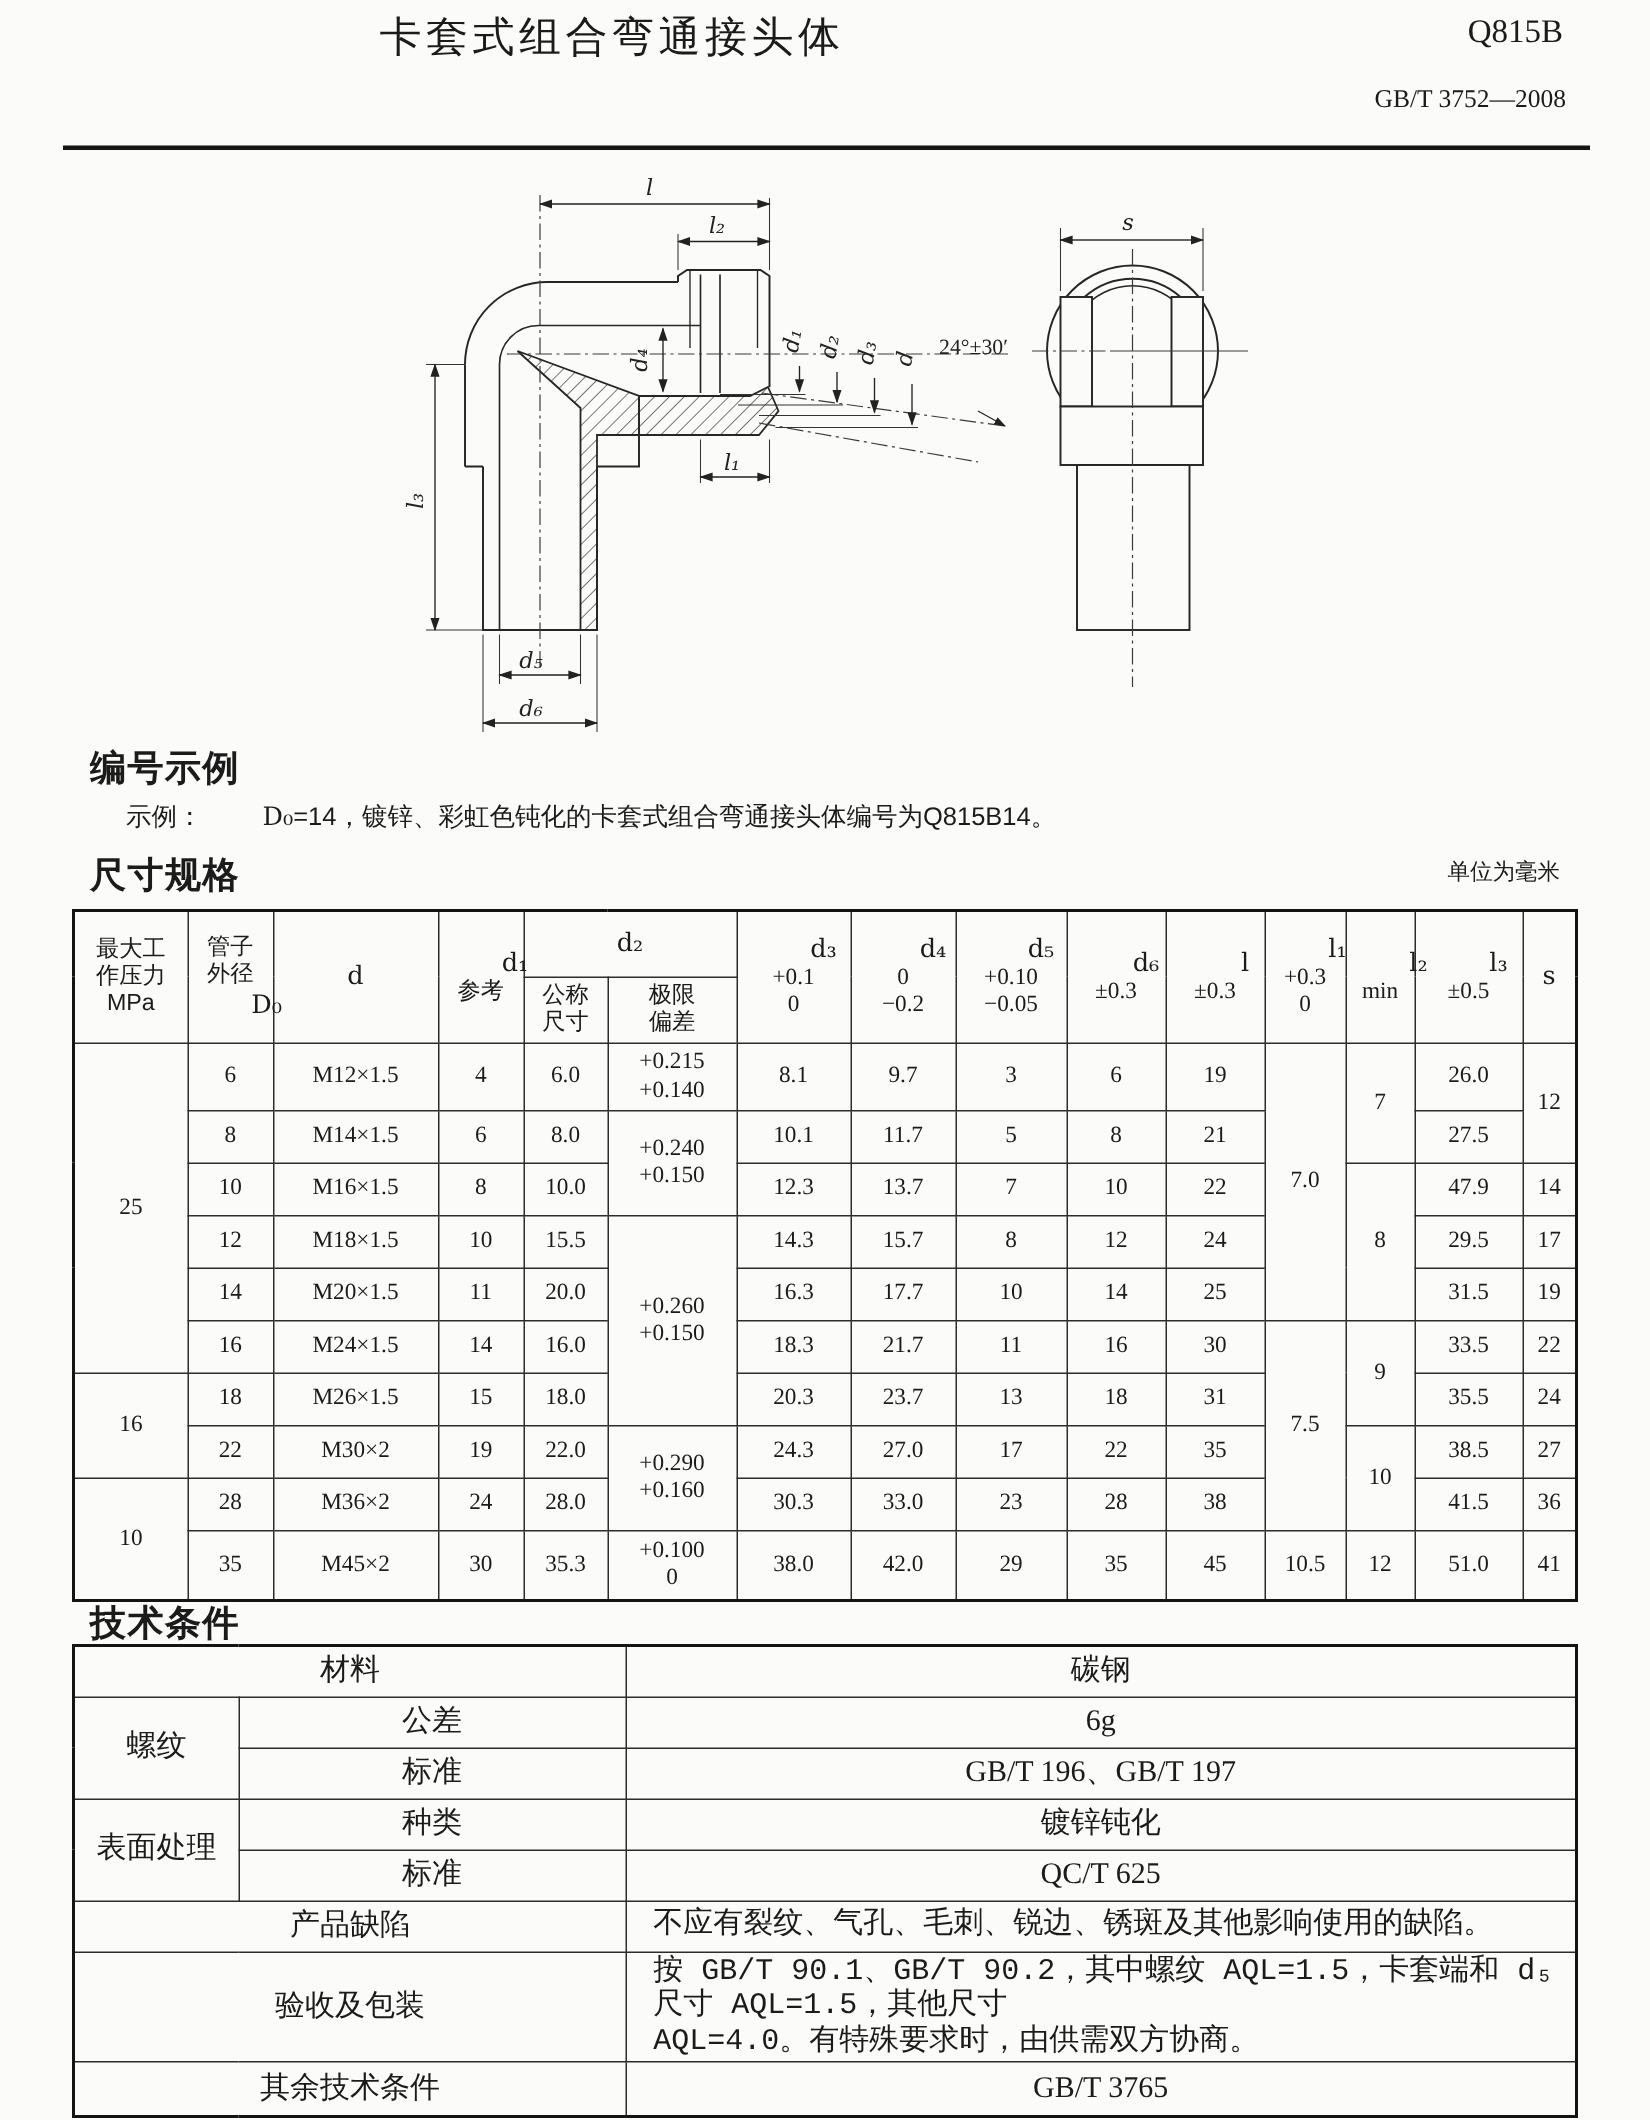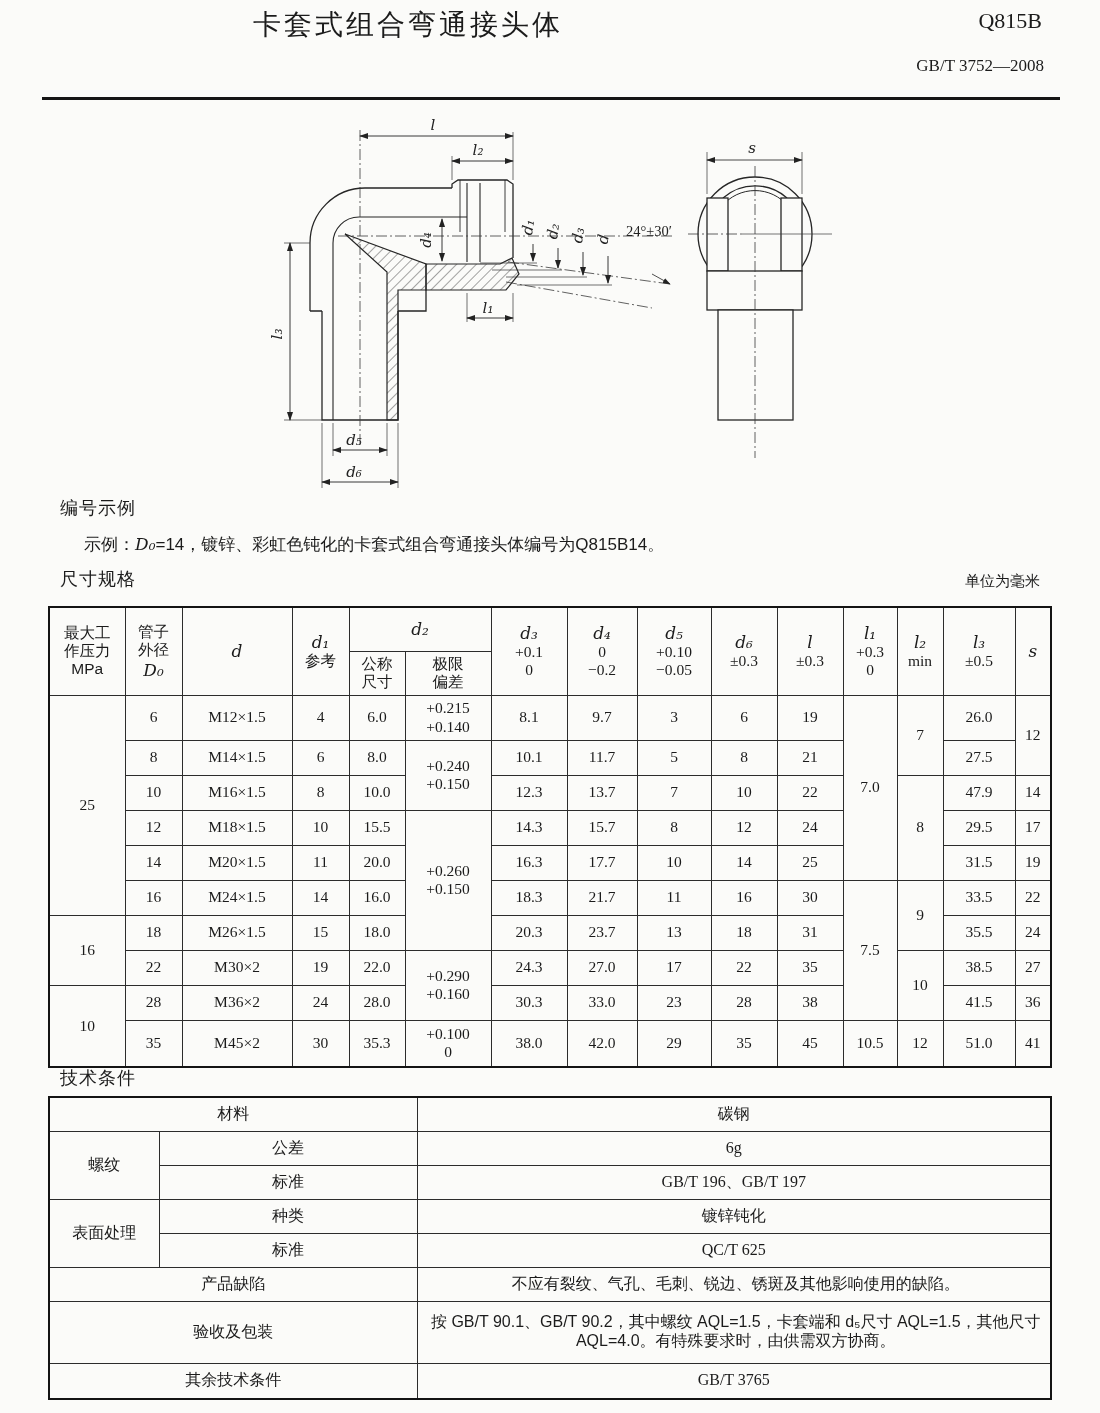--- a/index.html
+++ b/index.html
@@ -4,27 +4,27 @@
 <style>
   html,body{margin:0;padding:0;}
   body{
     width:1100px;height:1413px;position:relative;
     background:#fbfbf9;color:#1b1b1b;
     font-family:"Liberation Sans",sans-serif;
     overflow:hidden;
   }
   .abs{position:absolute;}
   .serif{font-family:"Liberation Serif","DejaVu Serif",serif;}
-  .sym{font-family:"DejaVu Serif",serif;font-style:italic;}
+  .sym{font-family:"DejaVu Serif",serif;margin-left:40px;}
   .num{font-family:"Liberation Serif","DejaVu Serif",serif;}
   .doc-title{left:253px;top:6px;font-size:28px;font-weight:normal;letter-spacing:3px;}
   .part-code{right:58px;top:8px;font-size:22px;}
   .std-no{right:56px;top:56px;font-size:17px;}
   .top-rule{left:42px;right:40px;top:97px;height:3px;background:#151515;}
-  .sec-head{left:60px;font-size:18px;font-weight:normal;letter-spacing:1px;}
+  .sec-head{left:60px;font-size:24px;font-weight:bold;letter-spacing:1px;}
   .example-line{left:84px;top:533px;font-size:17px;}
   .unit-note{right:60px;top:572px;font-size:15px;text-align:right;}
   table{border-collapse:collapse;table-layout:fixed;}
   .size-table{left:48px;top:606px;width:1002px;border:2px solid #141414;}
   .tech-table{left:48px;top:1096px;width:1002px;border:2px solid #141414;}
   th,td{
     border:1px solid #2c2c2c;text-align:center;vertical-align:middle;
     white-space:pre-line;padding:1px 2px;line-height:1.18;
     font-size:15.5px;font-weight:normal;
   }
@@ -32,22 +32,22 @@
   .size-table tbody tr{height:35px;}
   .size-table tbody tr.tall1{height:45px;}
   .size-table tbody tr.tall2{height:47px;}
   .size-table .sym{font-size:17px;}
   .size-table .num{font-size:16.5px;}
   .size-table .tol{display:block;font-size:15.5px;}
   .size-table .blk{display:block;}
   .tech-table tr{height:34px;}
   .tech-table tr.acceptance-row{height:62px;}
   .tech-table tr.last-row{height:36px;}
-  .tech-table td{font-size:16px;}
-  td.left-val{text-align:center;padding-left:6px;}
+  .tech-table td{font-size:20px;}
+  td.left-val{text-align:left;padding-left:18px;font-family:Liberation Mono, monospace;}
   svg text{fill:#222;}
   .dimtext{font-family:"DejaVu Serif",serif;font-style:italic;font-size:15px;}
   .angtext{font-family:"Liberation Serif",serif;font-size:14.5px;font-style:normal;}
 </style>
 </head>
 <body>
 
 <div class="abs doc-title">卡套式组合弯通接头体</div>
 <div class="abs part-code serif">Q815B</div>
 <div class="abs std-no serif">GB/T 3752—2008</div>

